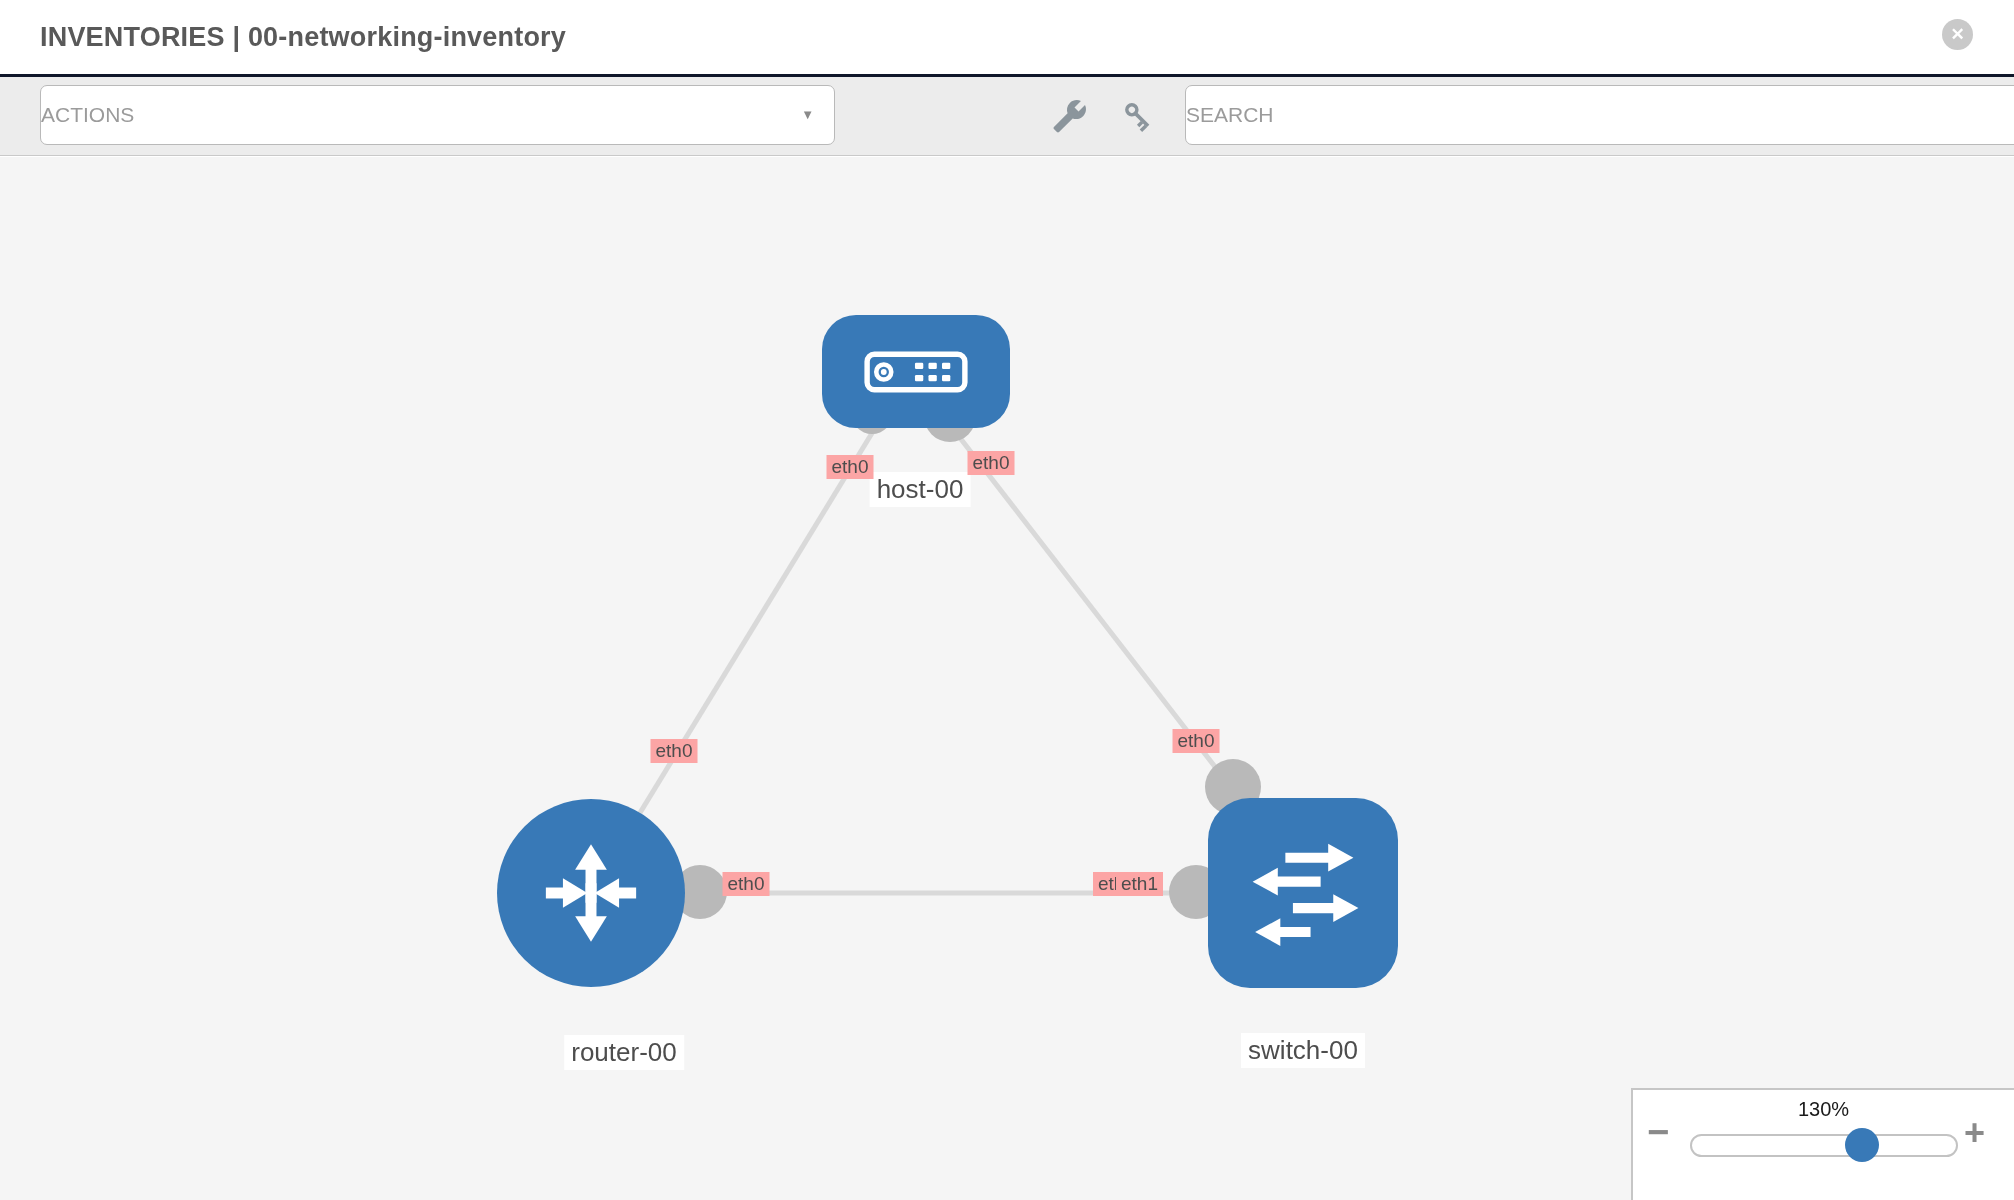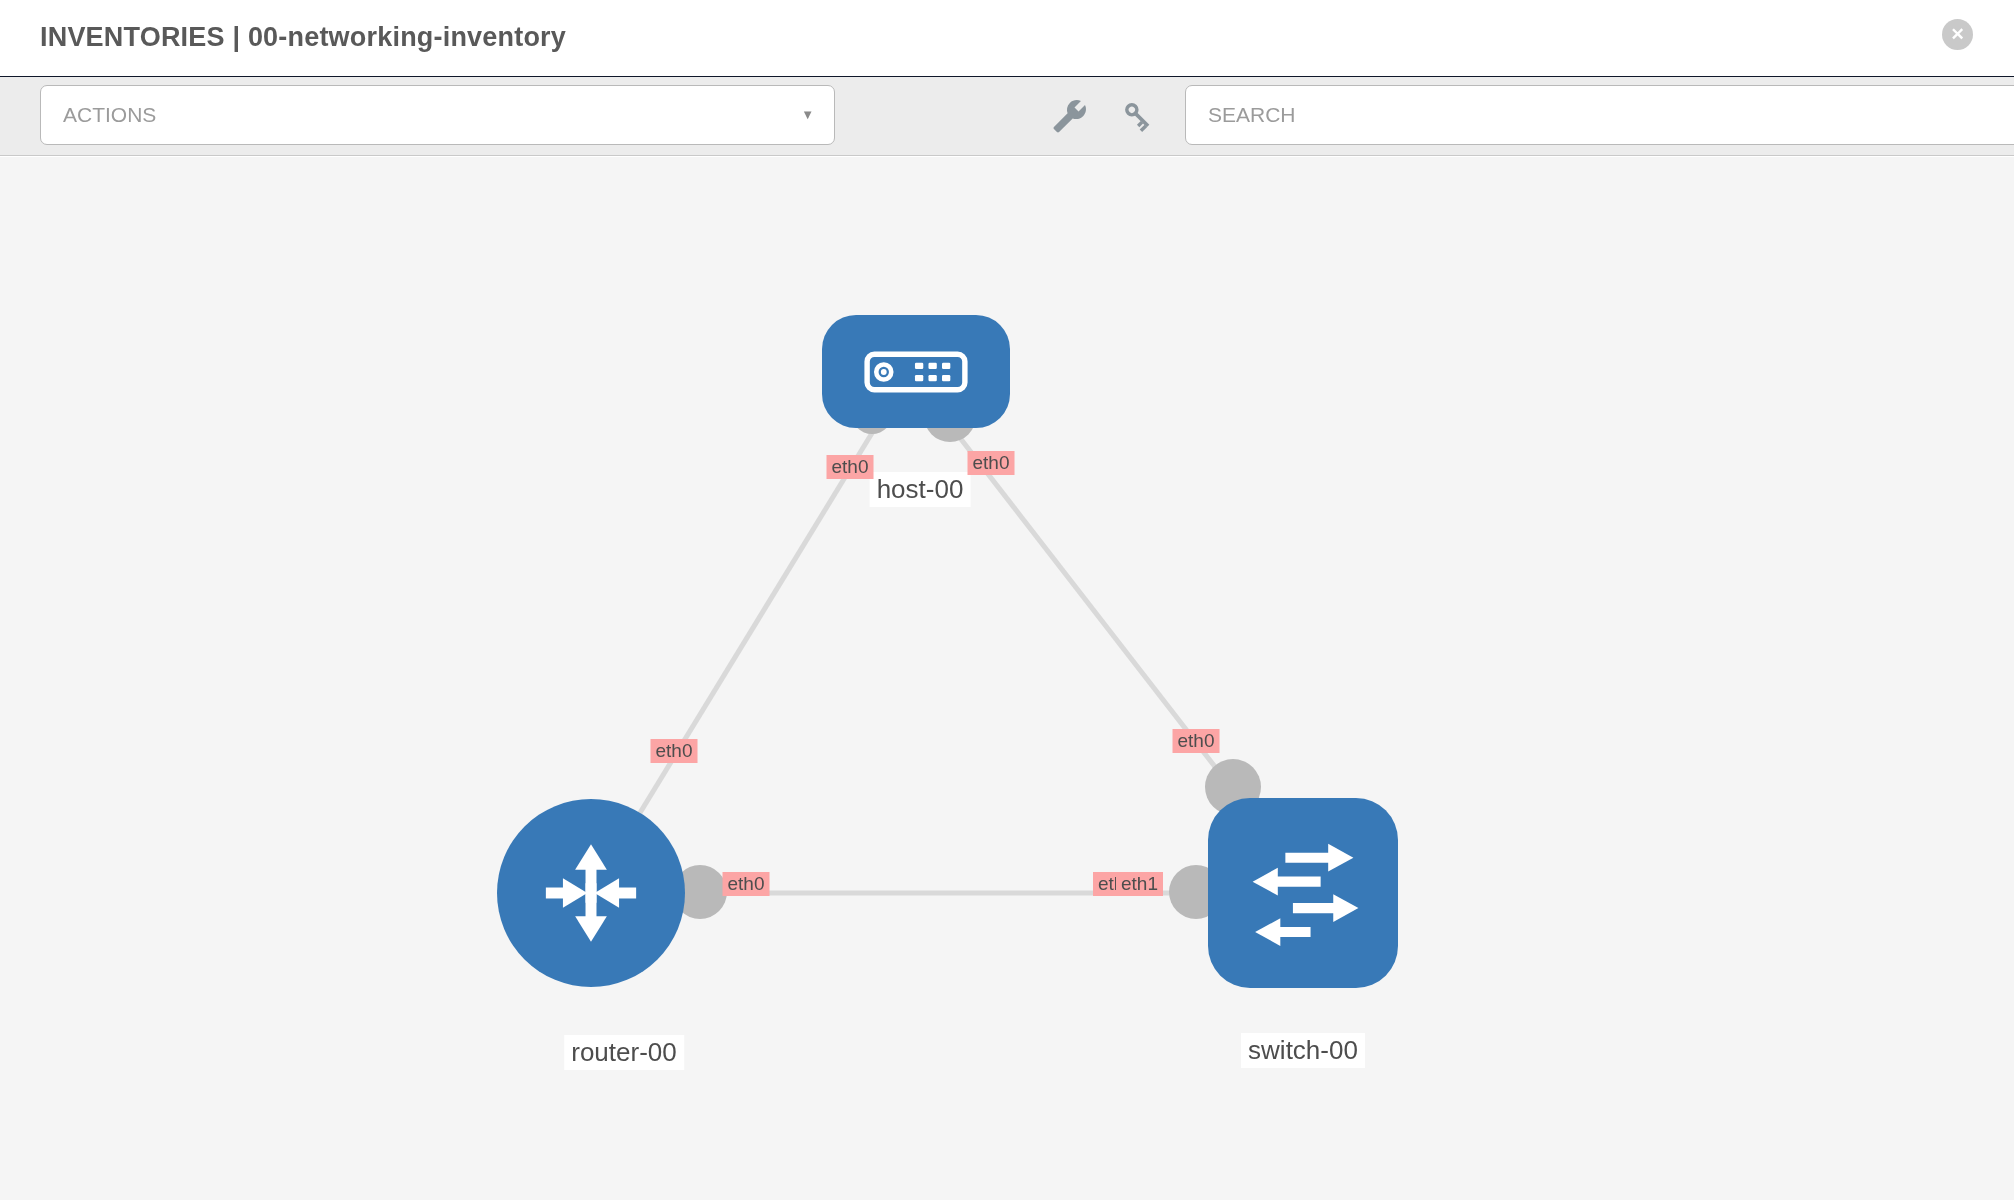--- a/index.html
+++ b/index.html
@@ -2,33 +2,33 @@
 <html><head>
 <meta charset="utf-8">
 <style>
   * { margin:0; padding:0; box-sizing:border-box; }
   html,body { width:2014px; height:1200px; overflow:hidden;
     font-family:"Liberation Sans", sans-serif; background:#fff; }
   .app { position:relative; width:2014px; height:1200px; }
 
   
   .header { position:absolute; left:0; top:0; width:100%; height:77px;
-    background:#fff; border-bottom:1px solid #0f172a; }
+    background:#fff; border-bottom:3px solid #0f172a; }
   .header-title { position:absolute; left:40px; top:0; line-height:74px;
     font-size:27px; font-weight:bold; color:#595959; letter-spacing:.2px; }
   .close-btn { position:absolute; right:41px; top:19px; width:31px; height:31px;
     border-radius:50%; background:#c9c9c9; color:#fff; font-size:17px;
     font-weight:bold; text-align:center; line-height:31px; cursor:pointer; }
 
   
   .toolbar { position:absolute; left:0; top:77px; width:100%; height:79px;
     background:#ececec; border-bottom:1px solid #c9c9c9; }
   .select-box { position:absolute; top:8px; height:60px; background:#fff;
     border:1px solid #b9b9b9; border-radius:7px; color:#9b9b9b;
-    font-size:21px; line-height:58px; padding-left:22px; cursor:pointer; }
+    font-size:21px; line-height:58px; cursor:pointer; }
   .select-caret { position:absolute; right:20px; top:0; font-size:13px;
     color:#8a8a8a; line-height:58px; }
   .actions-box { left:40px; width:795px; }
   .search-box  { left:1185px; width:897px; }
   .tool-icon { position:absolute; top:21px; width:36px; height:36px; cursor:pointer; }
   .wrench { left:1052px; }
   .key    { left:1120px; }
 
   
   .canvas { position:absolute; left:0; top:157px; width:2014px; height:1043px;
@@ -164,15 +164,22 @@
     <div class="node-label" style="left:1303px; top:845px;">switch-00</div>
 
     <div class="iface centered" style="left:850px; top:310px;">eth0</div>
     <div class="iface centered" style="left:991px; top:306px;">eth0</div>
     <div class="iface centered" style="left:674px; top:594px;">eth0</div>
     <div class="iface centered" style="left:1196px; top:584px;">eth0</div>
     <div class="iface centered" style="left:746px; top:727px;">eth0</div>
     <div class="iface" style="left:1093px; top:715px; z-index:3;">eth0</div>
     <div class="iface" style="left:1116px; top:715px; z-index:4;">eth1</div>
 
+    <div class="zoom-panel">
+      <div class="zoom-level">130%</div>
+      <div class="zoom-minus">−</div>
+      <div class="zoom-track"></div>
+      <div class="zoom-handle"></div>
+      <div class="zoom-plus">+</div>
+    </div>
 
   </div>
 </div>
 
 </body></html>

